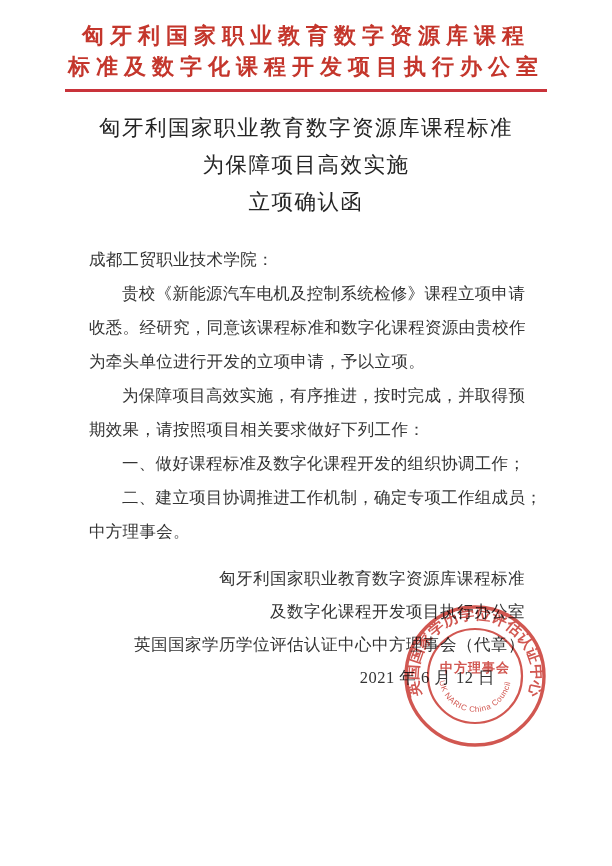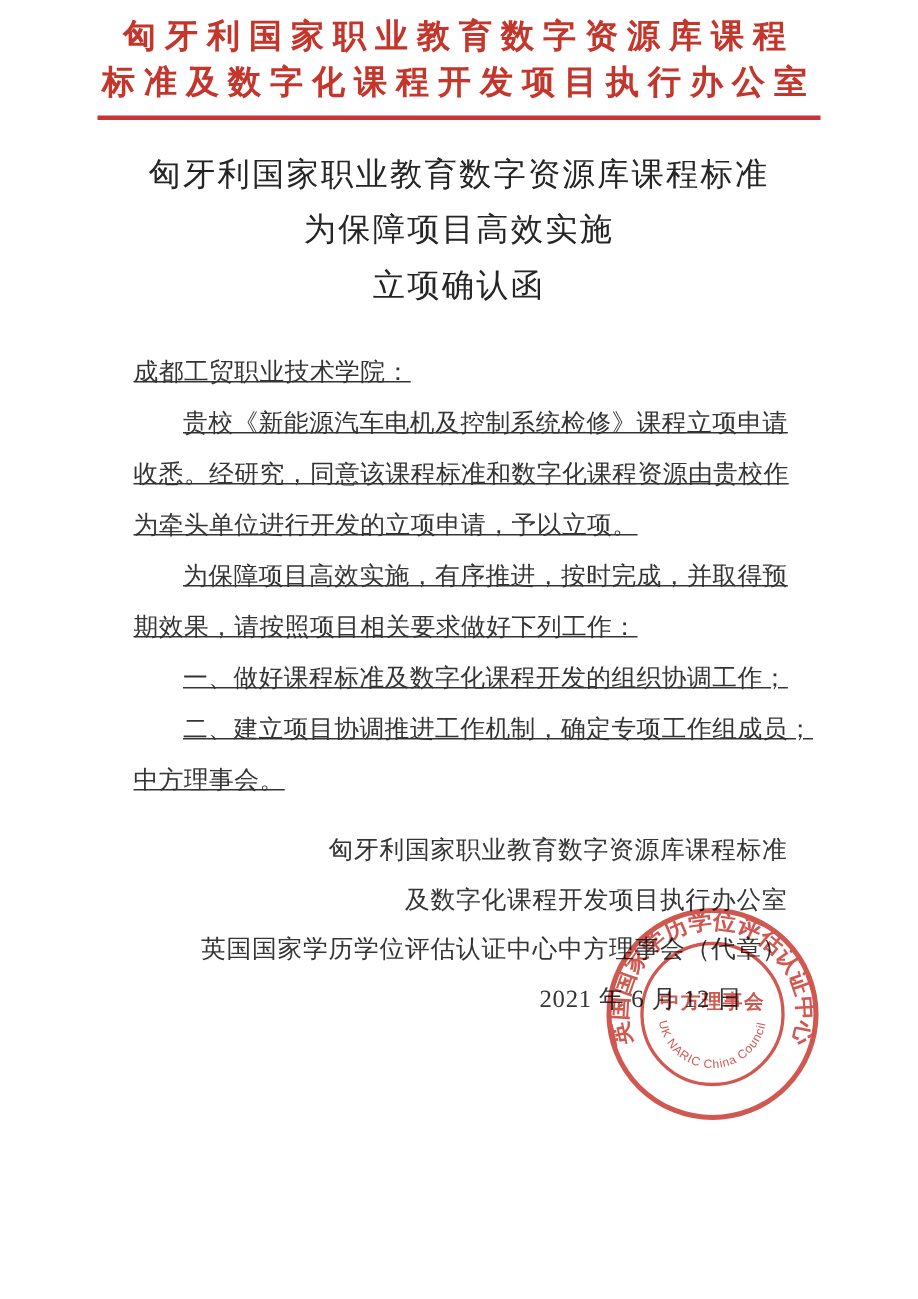--- a/index.html
+++ b/index.html
@@ -9,21 +9,21 @@
     height: 866px;
     margin: 0 auto;
     background: #ffffff;
     overflow: hidden;
     font-family: "Liberation Serif", serif;
     color: #2e2e2e;
   }
 
   
   .letterhead {
-    margin-top: 8px;
+    margin-top: 20px;
     text-align: center;
     color: #c4362c;
     font-weight: bold;
   }
   .letterhead .hline {
     font-size: 22px;
     line-height: 31px;
     letter-spacing: 6px;
   }
   .red-rule {
@@ -43,21 +43,20 @@
     color: #252525;
   }
 
   
   .body-block {
     margin: 22px 85px 0 89px;
     font-size: 16.5px;
     line-height: 34px;
     letter-spacing: 0.3px;
     color: #343434;
-    text-decoration: underline;
   }
   .body-line { white-space: nowrap; }
   .indent { text-indent: 33px; }
 
   
   .closing-block {
     margin: 13px 87px 0 0;
     text-align: right;
     font-size: 16.5px;
     line-height: 33px;

